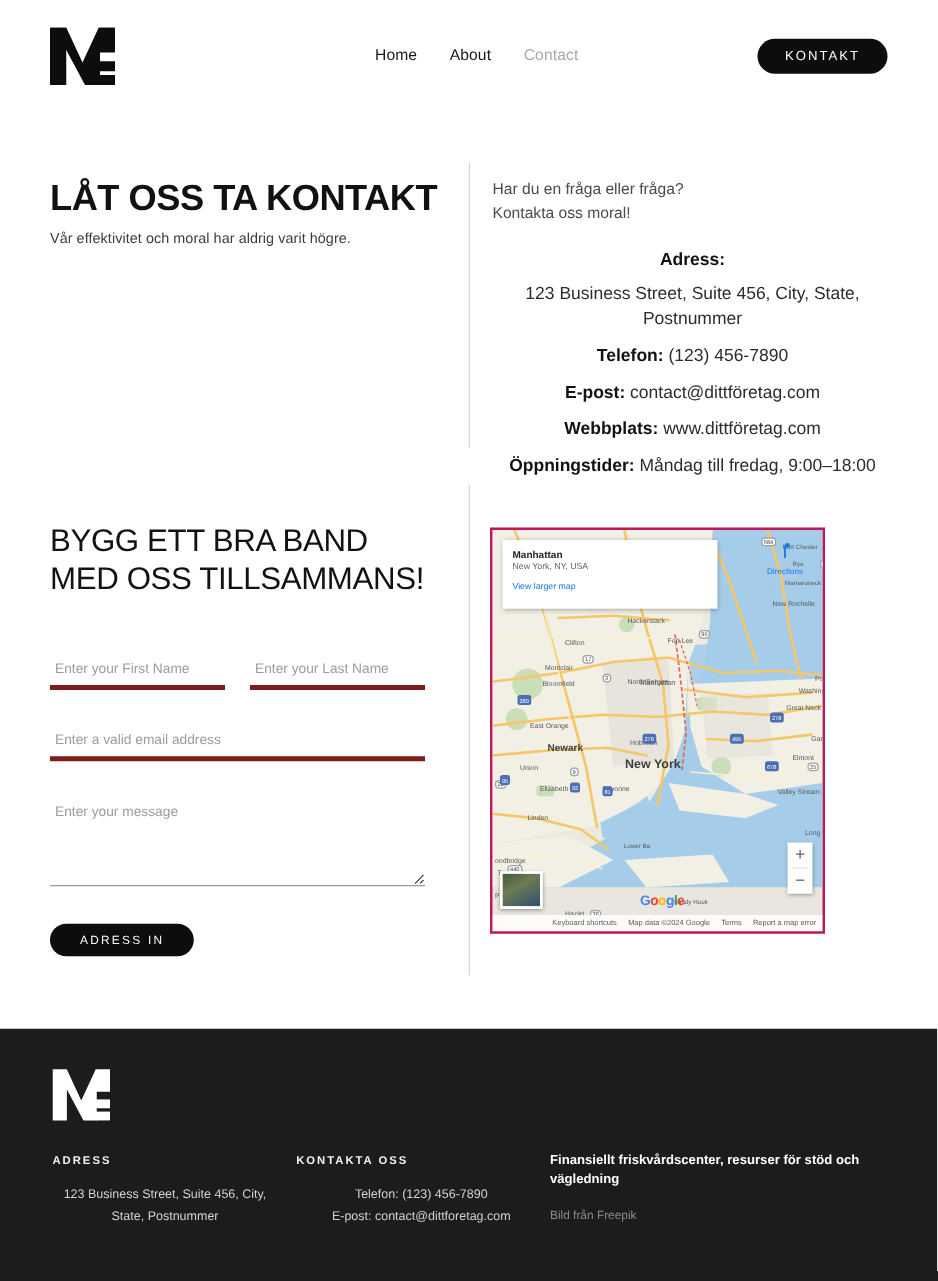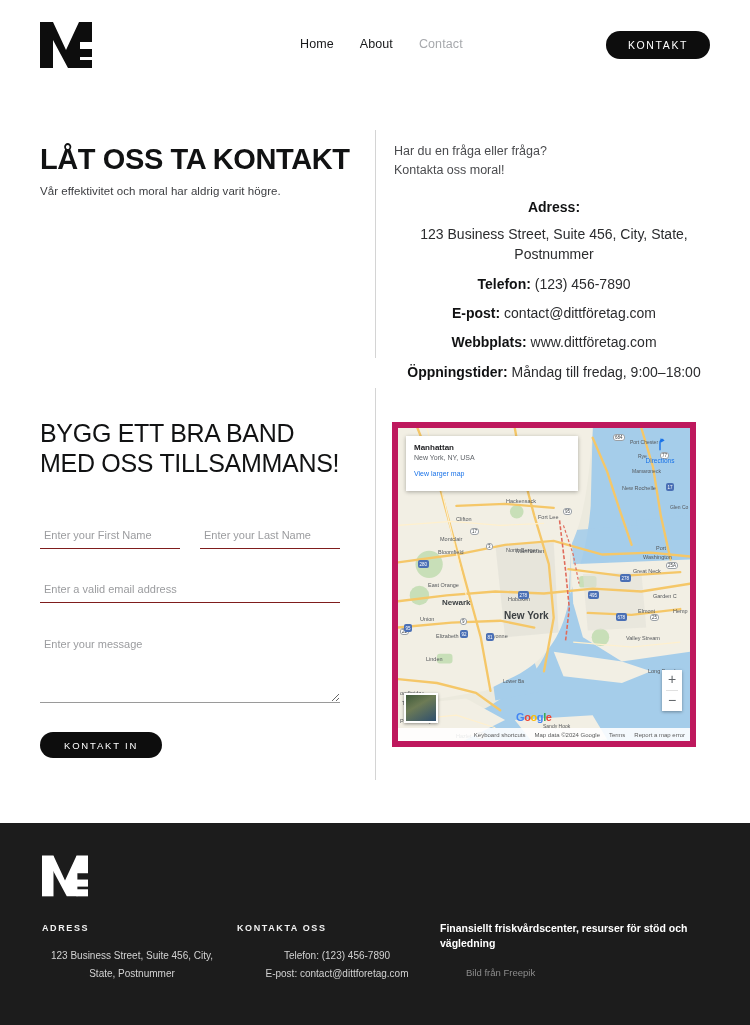--- a/index.html
+++ b/index.html
@@ -74,21 +74,21 @@
     width: 1px; height: 392px; background: #d4d4d4;
   }
   .h2-title {
     position: absolute; left: 40px; top: 38px;
     font-size: 25px; font-weight: normal; color: #111213;
     letter-spacing: -0.3px; line-height: 1.2; width: 310px;
   }
   .form { position: absolute; left: 40px; top: 145px; width: 300px; }
   .f-row { display: flex; gap: 20px; }
   .inp {
-    border: none; border-bottom: 1px solid #7f1d1d;
+    border: none; border-bottom: 4px solid #7f1d1d;
     background: transparent; outline: none;
     font-family: "Liberation Sans", sans-serif;
     font-size: 11px; color: #222; padding: 4px 0 7px 4px;
   }
   .inp::placeholder { color: #9b9c9f; }
   .inp-half { width: 140px; }
   .inp-full { width: 300px; margin-top: 30px; }
   .ta {
     width: 300px; height: 70px; margin-top: 30px;
     border: none; border-bottom: 1px solid #9a9a9a;
@@ -101,22 +101,22 @@
   .submit-btn {
     margin-top: 25px; background: #0d0d0d; color: #fff;
     border: none; border-radius: 18px; height: 26px; padding: 0 24px;
     font-size: 9.5px; letter-spacing: 1.8px; cursor: pointer;
     font-family: "Liberation Sans", sans-serif;
   }
 
   
   .map {
     position: absolute; left: 392px; top: 42px;
-    width: 304px; height: 325px; overflow: hidden;
-    background: #e8e6de; border: 6px solid #be185d;
+    width: 268px; height: 325px; overflow: hidden;
+    background: #e8e6de; border: 2px solid #be185d;
   }
   .map-canvas { position:absolute; inset:0; }
   .infocard {
     position: absolute; left: 8px; top: 8px; width: 172px; height: 55px;
     background: #ffffff; box-shadow: 0 1px 4px rgba(0,0,0,.3);
     padding: 7px 8px; z-index: 9;
   }
   .ic-title { font-size: 8px; font-weight: bold; color: #202124; }
   .ic-sub { font-size: 7px; color: #5f6368; margin-top: 2px; }
   .ic-link { font-size: 7px; color: #1a73e8; margin-top: 9px; cursor: pointer; }
@@ -180,21 +180,21 @@
   }
   .f-col-body {
     font-size: 10px; color: #d2d2d2; line-height: 1.75; margin-top: 14px; text-align: center;
   }
   .fc1 { position: absolute; left: 0; top: 0; width: 180px; }
   .fc2 { position: absolute; left: 195px; top: 0; width: 200px; }
   .fc3 { position: absolute; left: 398px; top: -2px; width: 285px; }
   .fc3-title {
     font-size: 10.5px; font-weight: bold; color: #ffffff; line-height: 1.45;
   }
-  .fc3-credit { font-size: 9.5px; color: #cfcfcf; margin-top: 16px; margin-left: 26px; }
+  .fc3-credit { font-size: 9.5px; color: #cfcfcf; margin-top: 16px; }
   .fc3-credit span { color: #8c8c8c; }
 </style>
 </head>
 <body>
 
 <div class="page">
 
   <div class="header">
     <div class="logo-wrap">
       <svg class="logo-svg" width="52" height="46" viewBox="0 0 52 46">
@@ -256,21 +256,21 @@
 
     <h2 class="h2-title">BYGG ETT BRA BAND MED OSS TILLSAMMANS!</h2>
 
     <form class="form">
       <div class="f-row">
         <input class="inp inp-half" type="text" placeholder="Enter your First Name" style="">
         <input class="inp inp-half" type="text" placeholder="Enter your Last Name" style="">
       </div>
       <input class="inp inp-full" type="email" placeholder="Enter a valid email address" style="">
       <textarea class="ta" placeholder="Enter your message" style=""></textarea>
-      <button class="submit-btn" type="submit">KONTAKT IN</button>
+      <button class="submit-btn" type="submit">ADRESS IN</button>
     </form>
 
     <div class="map">
       <svg class="map-canvas" viewBox="0 0 300 325" preserveAspectRatio="none">
         <rect width="300" height="325" fill="#eceade"></rect>
 
         <path d="M200 0 L300 0 L300 325 L0 325 L0 300 C40 295 70 300 95 285 C120 270 140 255 150 235 C160 215 165 195 175 175 C185 150 195 120 198 80 Z" fill="#a5cdea"></path>
         <path d="M163 88 L178 88 L176 230 L160 230 Z" fill="#a5cdea"></path>
         <path d="M178 105 L250 100 L255 135 L180 140 Z" fill="#a5cdea" opacity=".9"></path>
         <path d="M245 95 L300 90 L300 140 L250 140 Z" fill="#a5cdea"></path>

